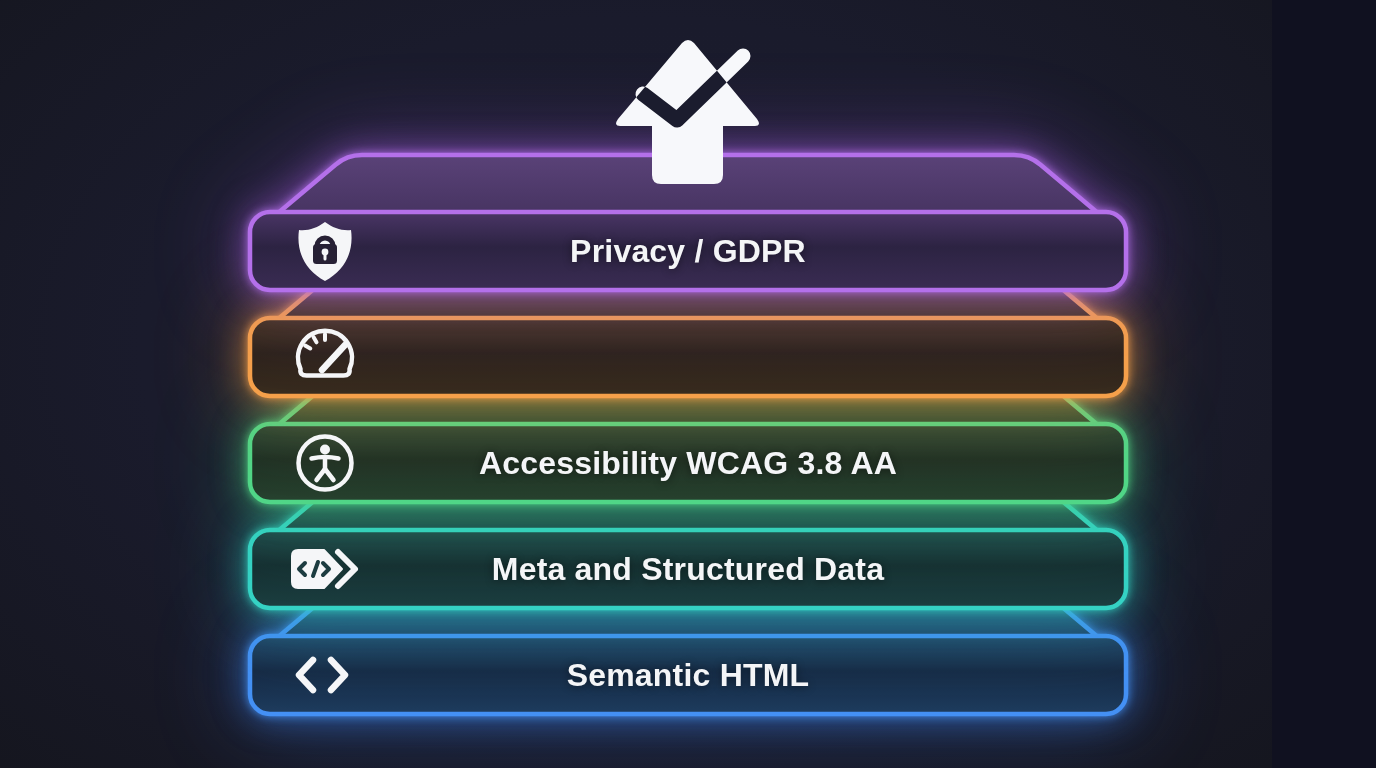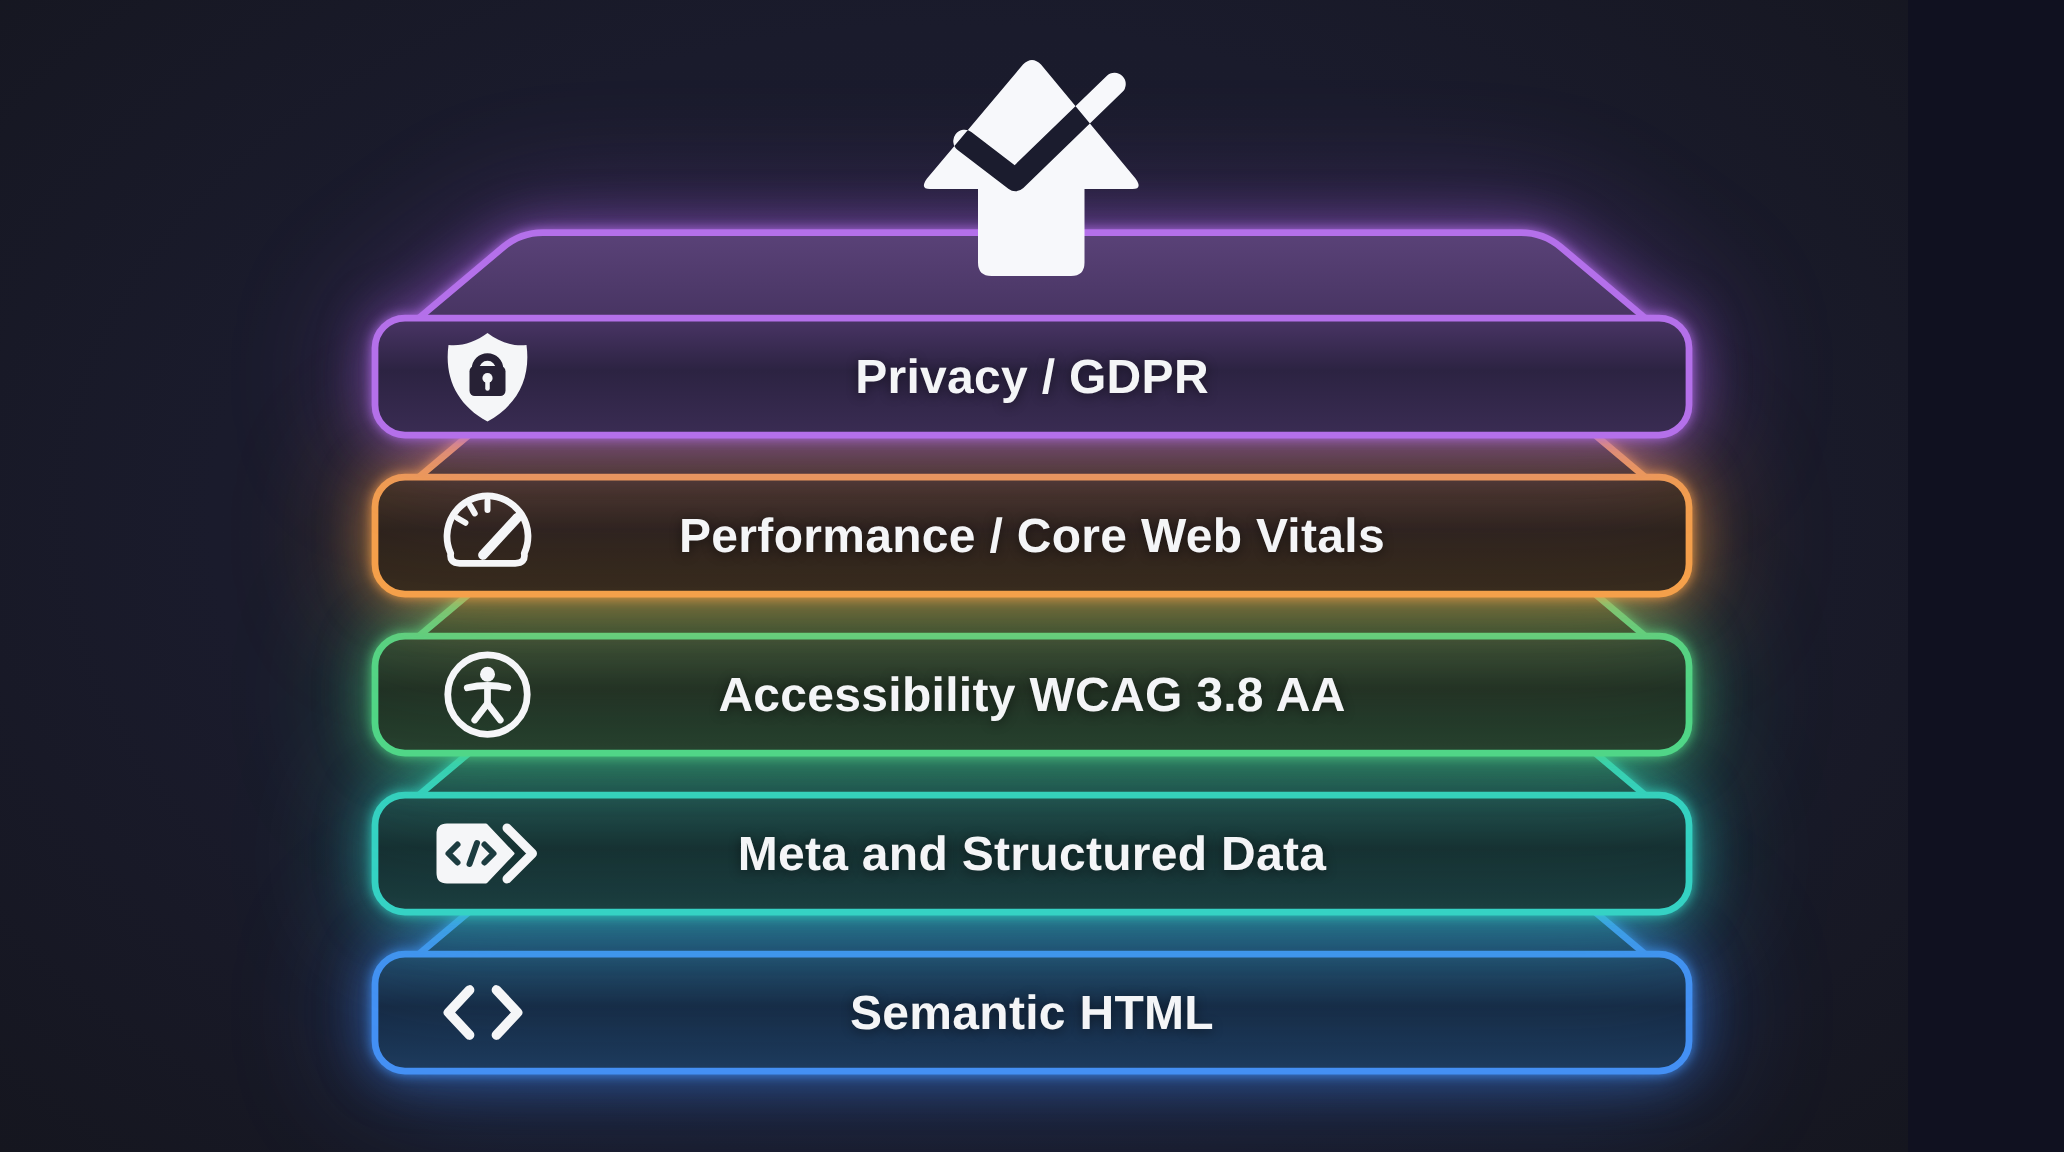--- a/index.html
+++ b/index.html
@@ -145,18 +145,17 @@
     </g>
 
     <g>
       <path d="M 643,94 L 677,120 L 743,56" fill="none" stroke="#f7f8fb" stroke-width="15" stroke-linecap="round" stroke-linejoin="round"></path>
       <path d="M 682,43 Q 688,37 694,43 L 757,119 Q 762,126 755,126 L 723,126 L 723,175 Q 723,184 714,184 L 661,184 Q 652,184 652,175 L 652,126 L 620,126 Q 613,126 618,119 Z" fill="#f7f8fb"></path>
       <path d="M 643,94 L 677,120 L 743,56" clip-path="url(#houseClip)" fill="none" stroke="#1b1c2e" stroke-width="15" stroke-linecap="round" stroke-linejoin="round"></path>
     </g>
   </svg>
 
   <div class="layer-label lbl-0">Privacy / GDPR</div>
-  <div class="layer-label lbl-1">Performance / Core Web Vitals</div>
   <div class="layer-label lbl-2">Accessibility WCAG 3.8 AA</div>
   <div class="layer-label lbl-4">Semantic HTML</div>
   <div class="layer-label lbl-3">Meta and Structured Data</div>
 
 </div>
 
 </body></html>

